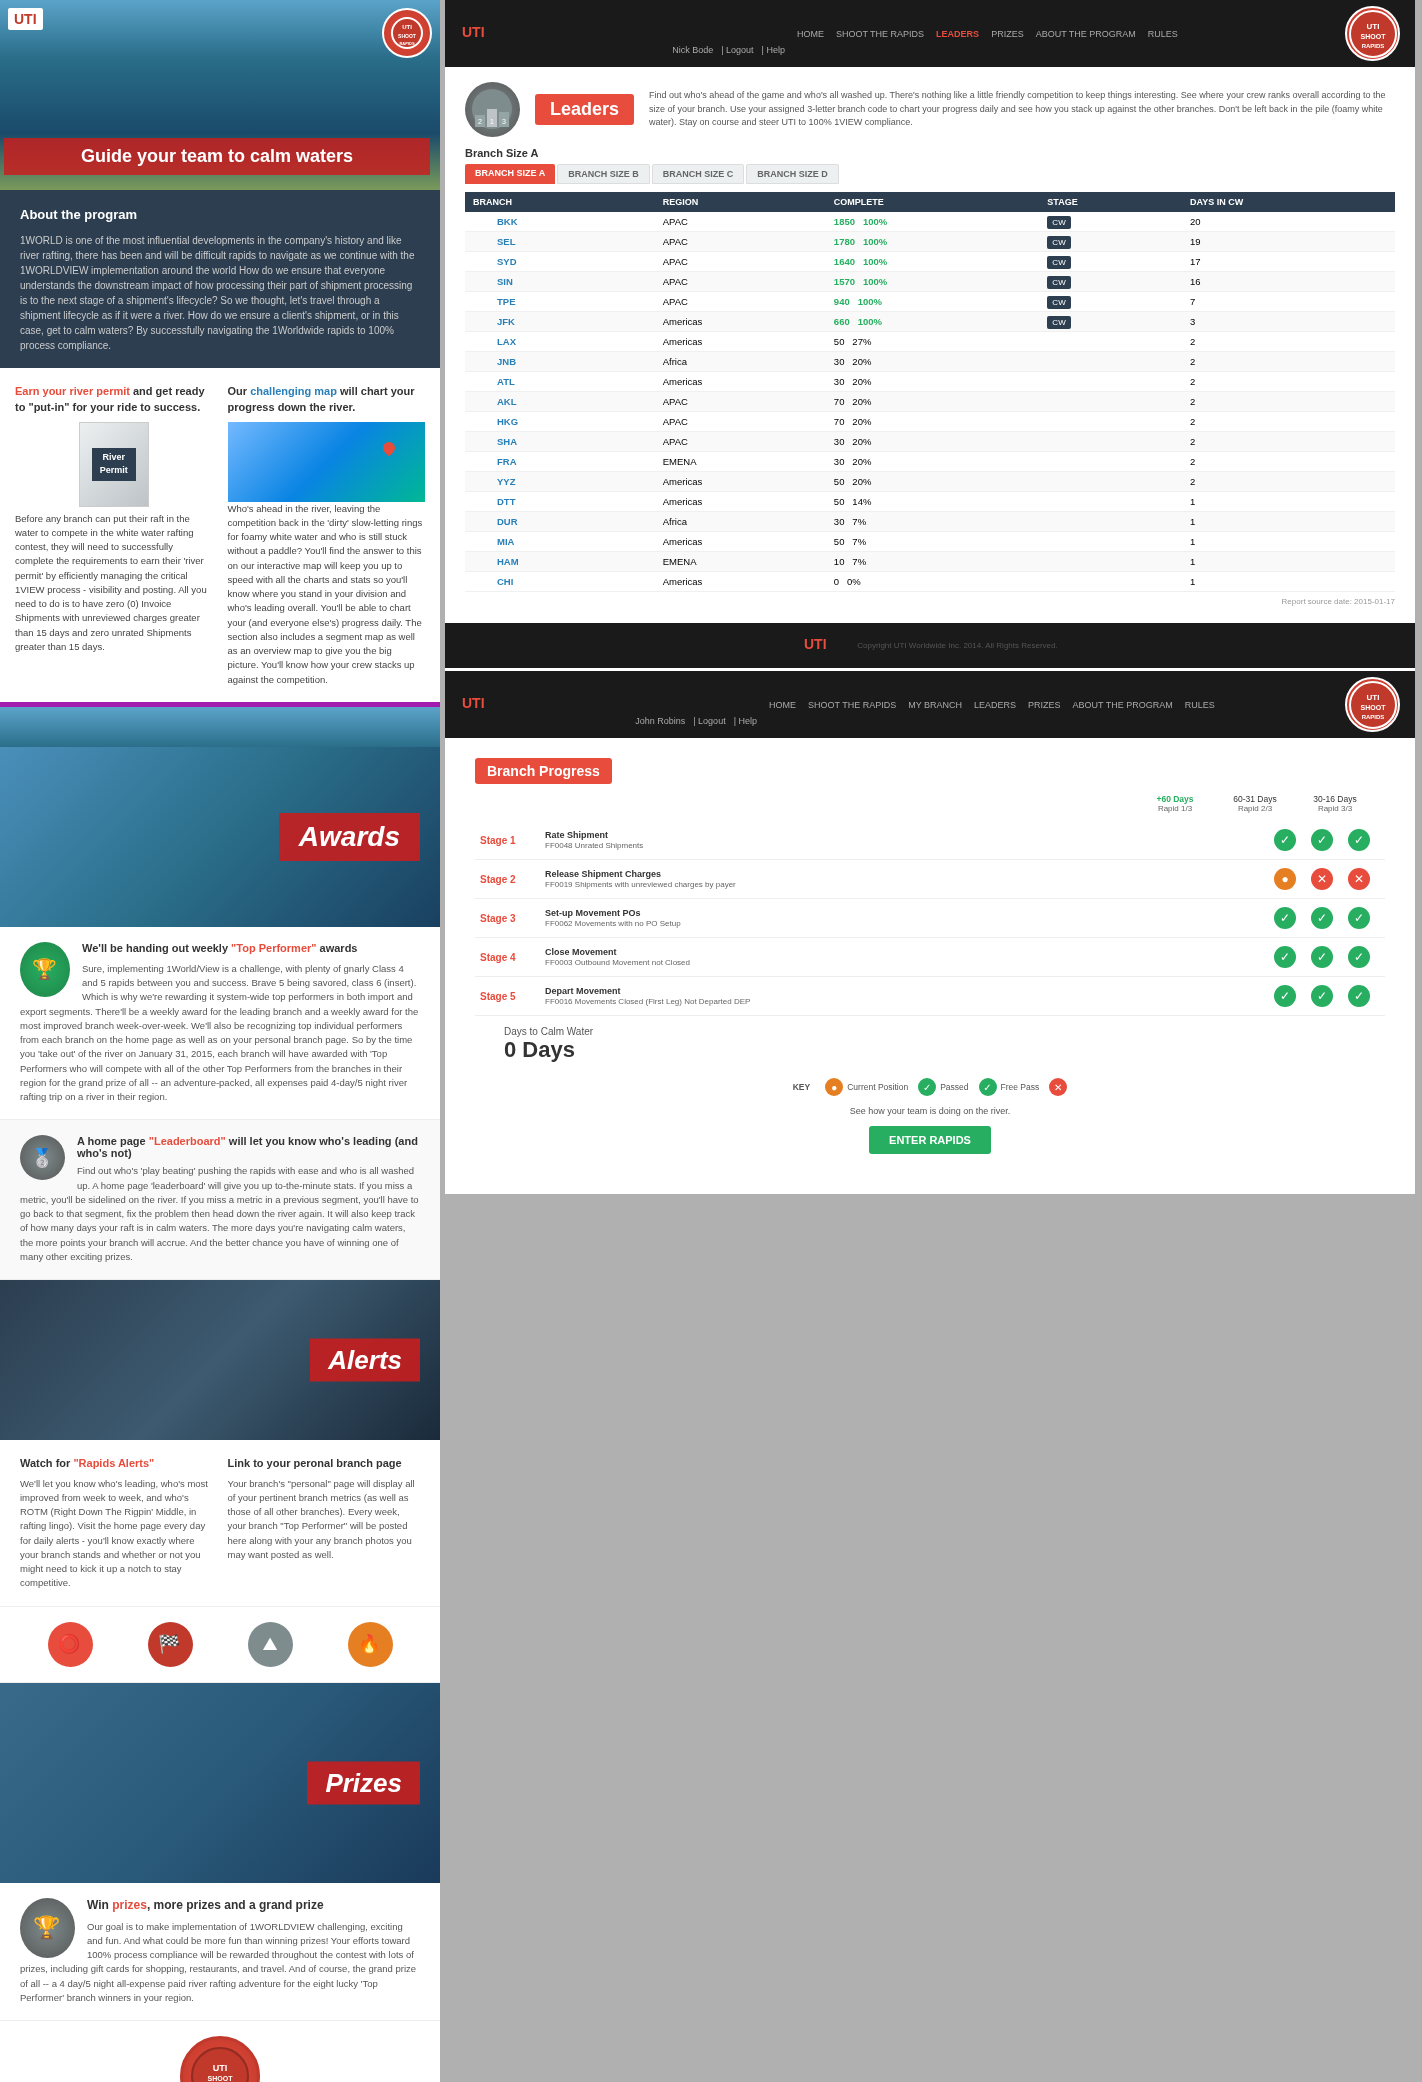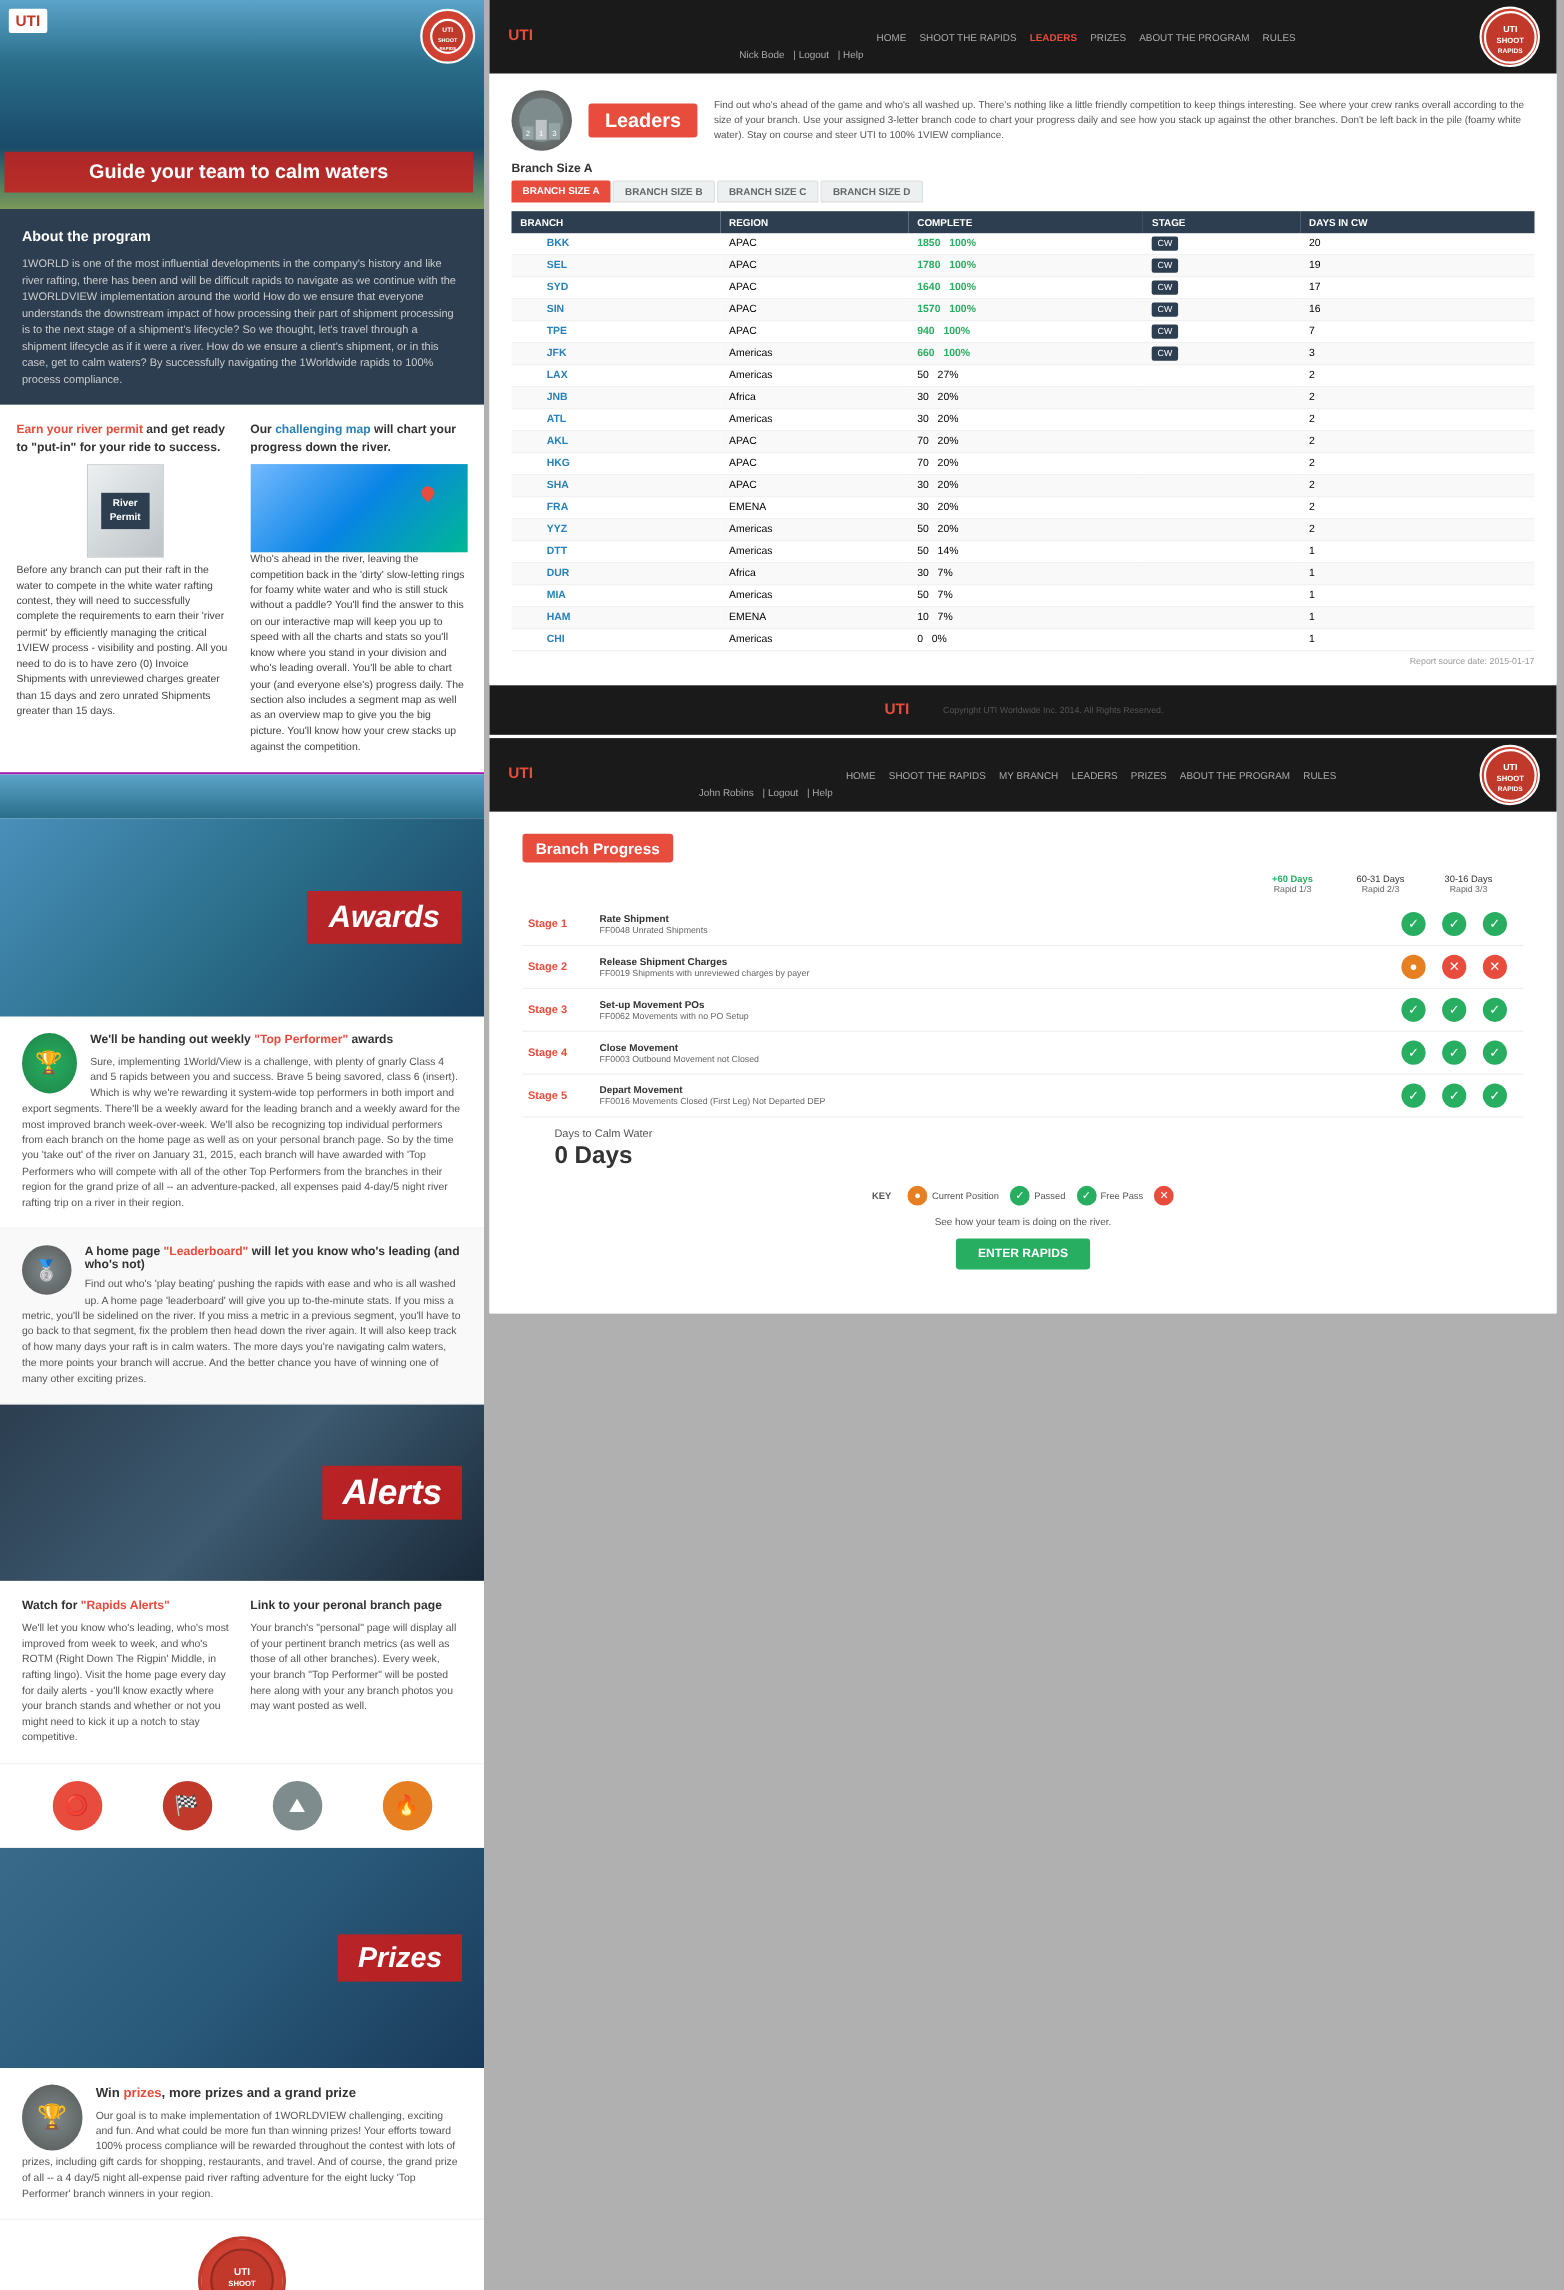--- a/index.html
+++ b/index.html
@@ -98,21 +98,21 @@
     .about-section h3 {
       color: white;
       font-size: 13px;
       margin-bottom: 8px;
     }
 
     .permit-section {
       display: flex;
       padding: 15px;
       background: #fff;
-      border-bottom: 2px solid #a21caf;
+      border-bottom: 5px solid #a21caf;
       gap: 15px;
     }
     .permit-left, .permit-right {
       flex: 1;
       font-size: 9.5px;
       color: #444;
       line-height: 1.5;
     }
     .permit-left h4, .permit-right h4 {
       font-size: 11px;
@@ -256,21 +256,21 @@
       justify-content: center;
       overflow: hidden;
     }
     .alerts-banner {
       position: absolute;
       right: 20px;
       top: 50%;
       transform: translateY(-50%);
       background: rgba(200, 30, 30, 0.9);
       color: white;
-      font-size: 32px;
+      font-size: 26px;
       font-weight: bold;
       padding: 6px 18px;
       font-style: italic;
     }
 
     .alerts-content {
       display: flex;
       padding: 15px 20px;
       background: #fff;
       border-bottom: 1px solid #eee;

